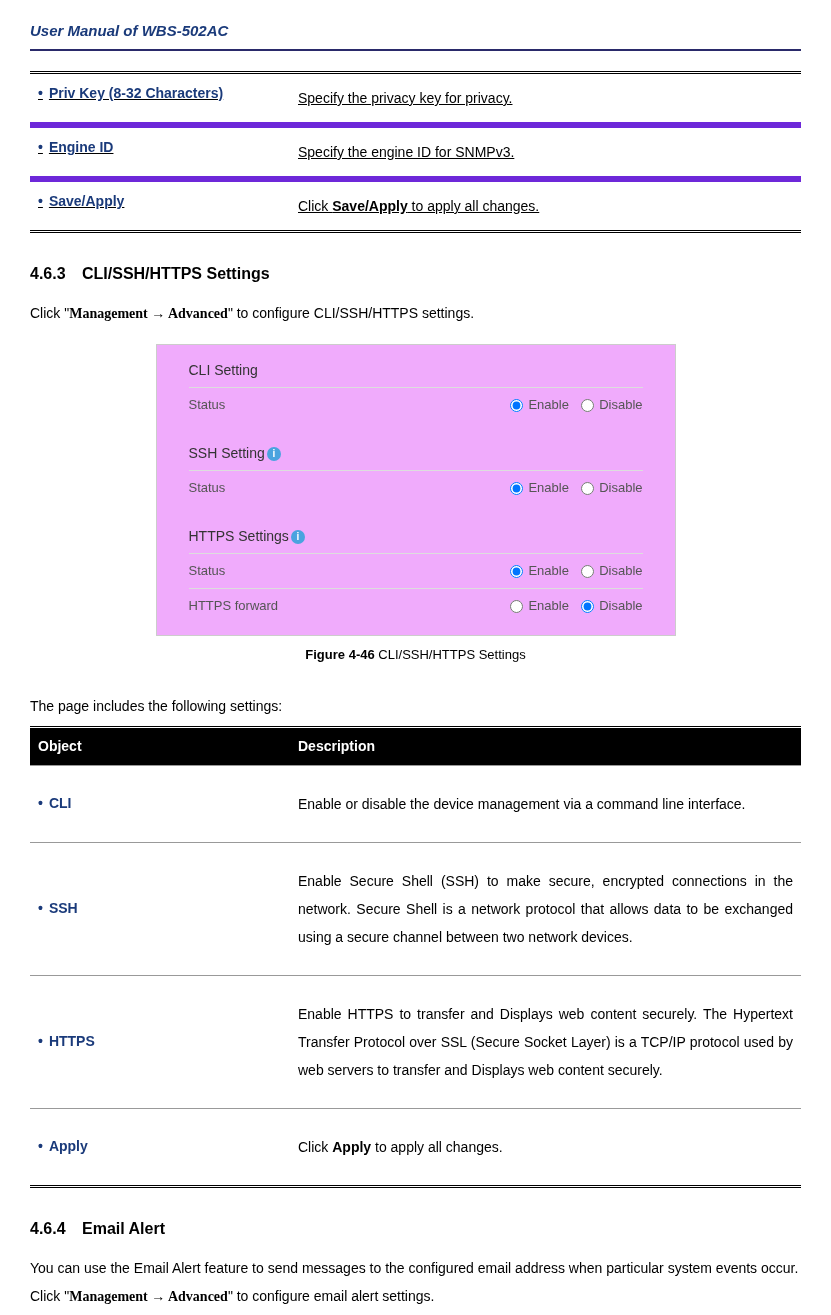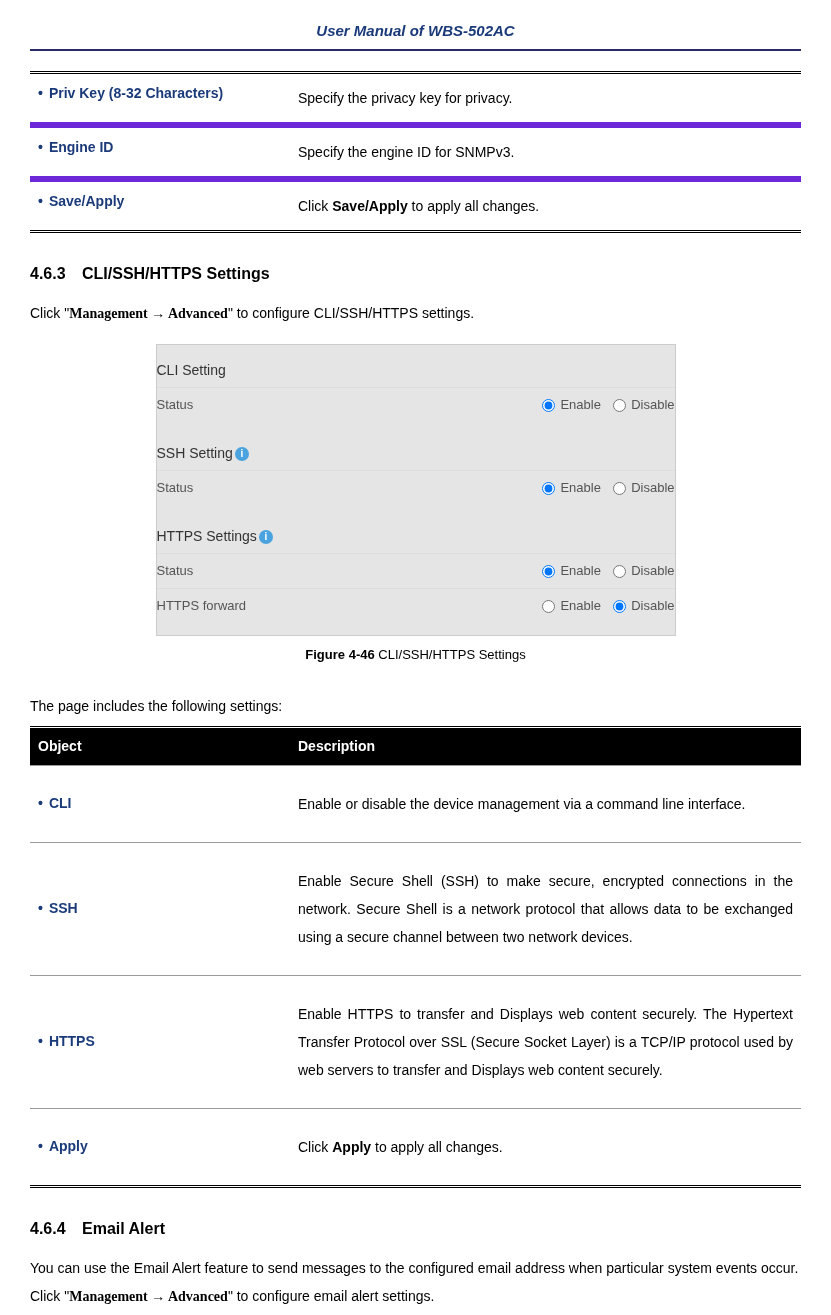--- a/index.html
+++ b/index.html
@@ -7,35 +7,36 @@
       font-family: Arial, Helvetica, sans-serif;
       font-size: 14px;
       color: #000;
       background: #fff;
       width: 831px;
       margin: 0 auto;
       padding: 20px 30px 40px;
       line-height: 1.4;
     }
     .header-title {
-      text-align: center;
+      text-align: left;
       color: #1a3a7a;
       font-style: italic;
       font-weight: bold;
       font-size: 15px;
       margin-bottom: 8px;
     }
     .header-line {
       border-top: 2px solid #2a2a6a;
       margin-bottom: 20px;
     }
     table.def-table {
       width: 100%;
       border-collapse: collapse;
       margin-bottom: 30px;
+      text-decoration: underline;
     }
     table.def-table td {
       border-top: 6px solid #6d28d9;
       padding: 10px 8px;
       vertical-align: top;
     }
     table.def-table tr:first-child td { border-top: 3px double #000; }
     table.def-table tr:last-child td { border-bottom: 3px double #000; }
     .obj-cell {
       width: 260px;
@@ -60,22 +61,22 @@
       margin: 10px 0 16px;
       line-height: 2;
     }
     .nav-bold { font-weight: bold; font-family: Liberation Serif, serif; }
     .arrow { font-weight: bold; }
     
     .figure-wrap {
       width: 520px;
       margin: 0 auto 10px;
       border: 1px solid #ccc;
-      background: #e5e5e5;
-      padding: 12px 0;
+      background: #f0abfc;
+      padding: 12px 32px;
       font-size: 13px;
       color: #444;
     }
     .fig-section-title {
       font-size: 14px;
       color: #333;
       margin: 4px 0 6px;
     }
     .fig-row {
       display: flex;

